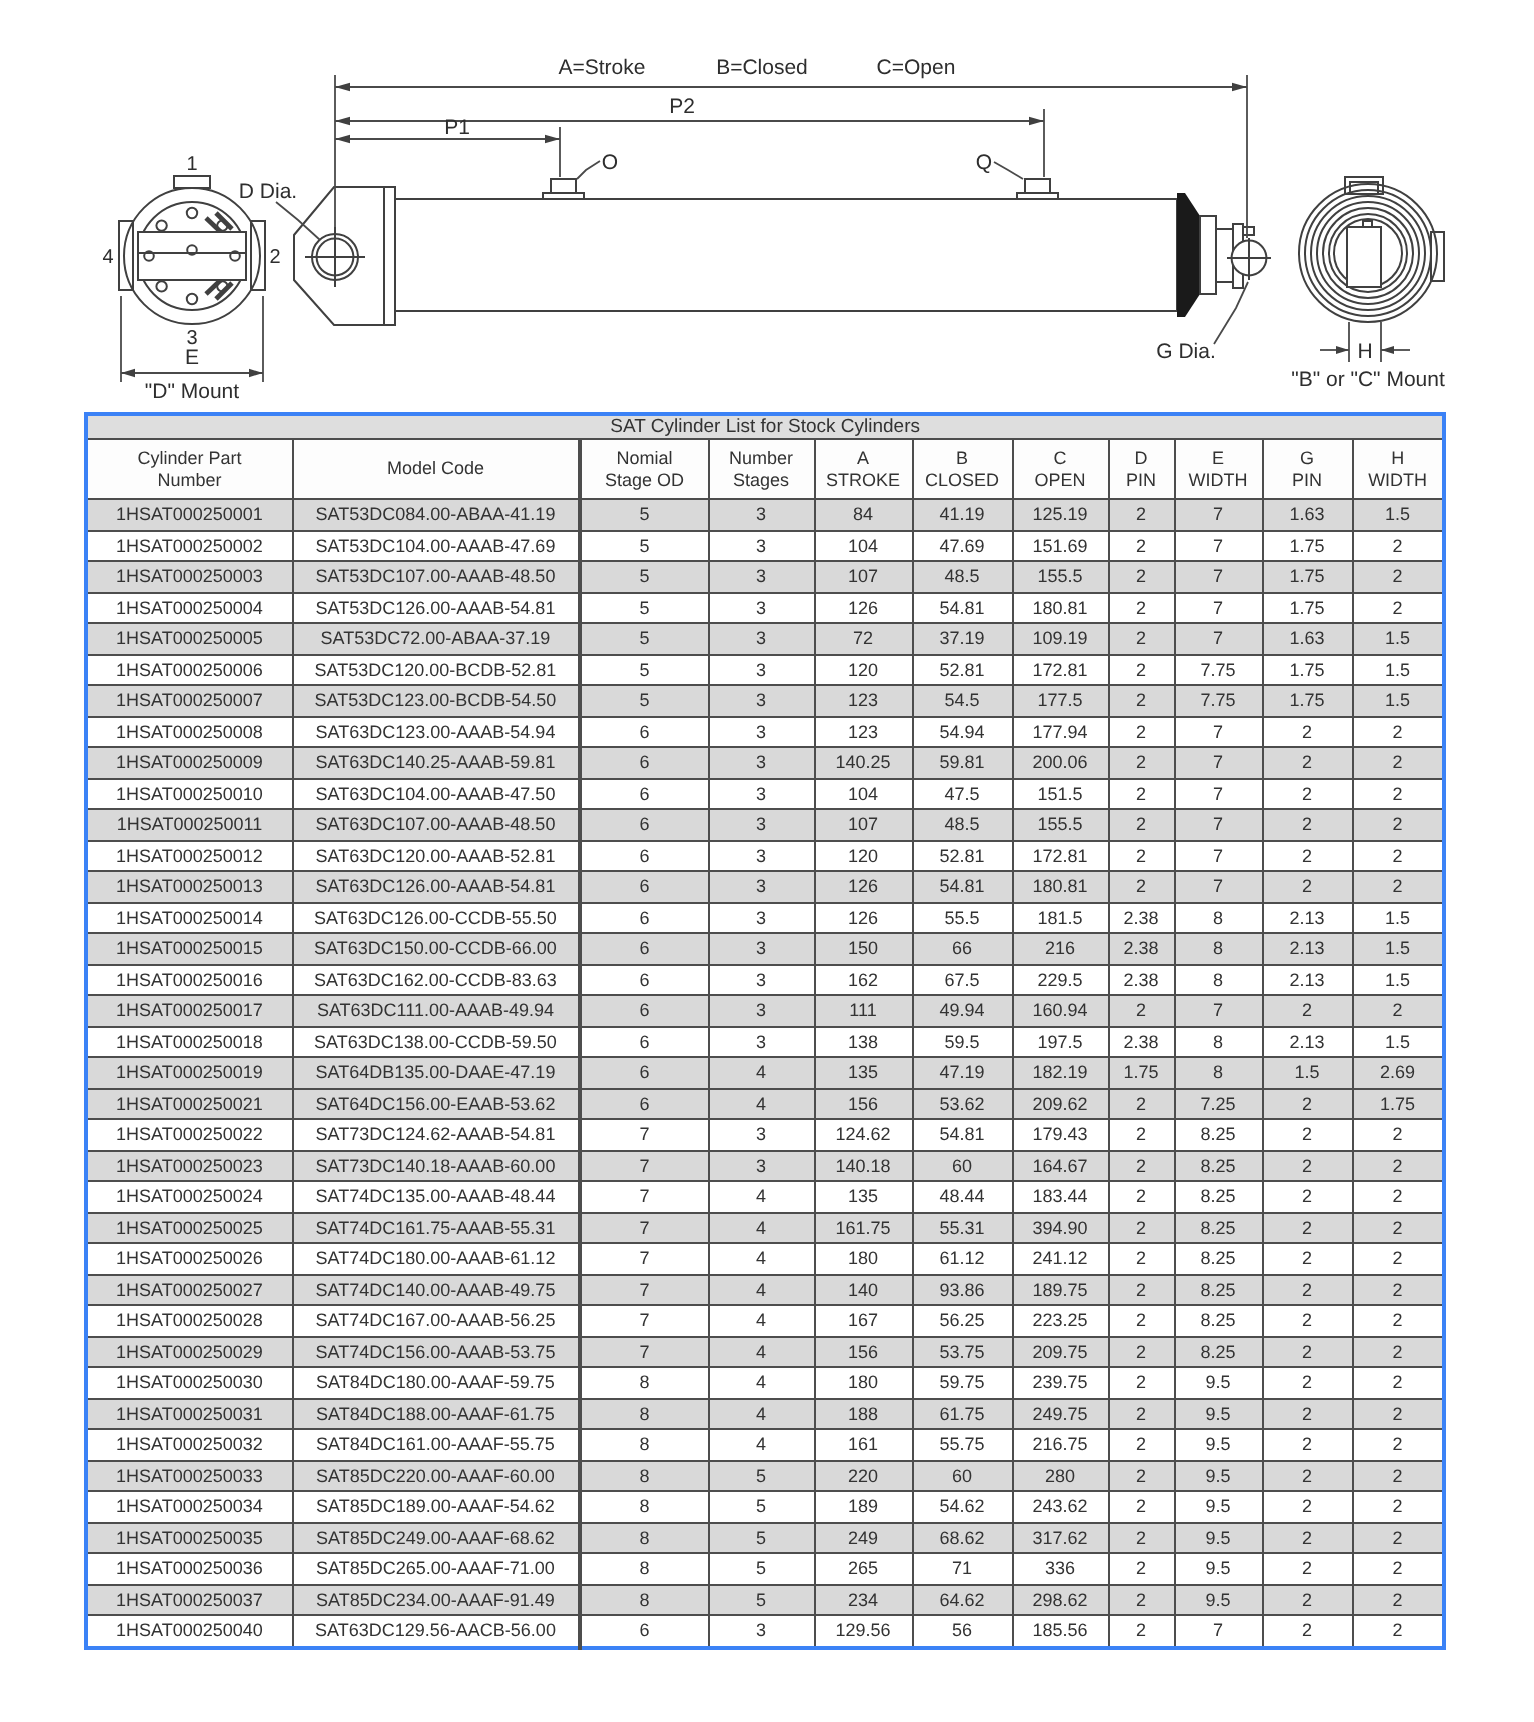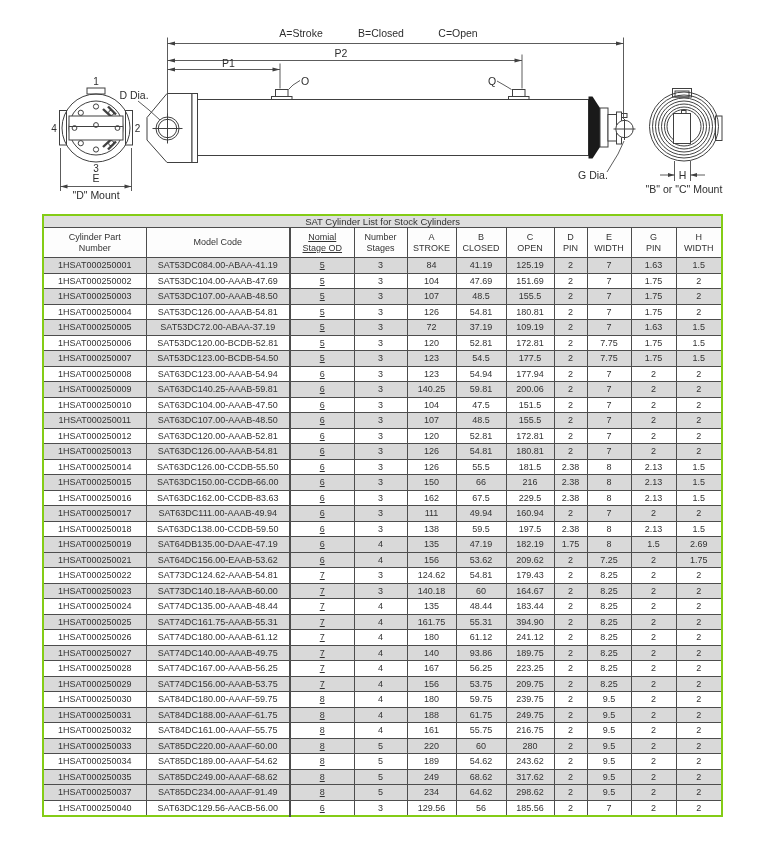--- a/index.html
+++ b/index.html
@@ -11,37 +11,37 @@
     overflow:hidden;
   }
   .diagram { position:absolute; left:0; top:0; }
   .diagram text { font-family:"Liberation Sans", sans-serif; fill:#2e2e2e; }
   .dline { stroke:#404040; stroke-width:1; fill:none; }
   .dthin { stroke:#4a4a4a; stroke-width:0.9; fill:none; }
   .wfill  { fill:#ffffff; stroke:#404040; stroke-width:1; }
   .arrow { fill:#404040; stroke:none; }
 
   .spec-table {
-    position:absolute; left:42px; top:214px;
+    position:absolute; left:42px; top:206px;
     width:679px;
     border-collapse:collapse; table-layout:fixed;
-    border:2px solid #84cc16;
+    border:2px solid #3b82f6;
   }
   .spec-table th, .spec-table td {
     border:1px solid #4d4d4d;
     text-align:center; vertical-align:middle;
     padding:0; font-size:9px; font-weight:normal;
     color:#333333; overflow:hidden; white-space:pre-line;
     line-height:1.2;
   }
   .title-row th { height:11px; background:#dedede; font-size:9.5px; }
   #header-row th { height:29px; background:#fdfdfd; }
   #table-body td { height:14.5px; background:#ffffff; }
   #table-body tr.shade td { background:#d9d9d9; }
-  #header-row th:nth-child(3), #table-body td:nth-child(3) { border-left:2.5px solid #4d4d4d;text-decoration:underline; }
+  #header-row th:nth-child(3), #table-body td:nth-child(3) { border-left:2.5px solid #4d4d4d; }
 </style>
 </head>
 <body>
 
 <svg class="diagram" width="767" height="212" viewBox="0 0 767 212">
 
   <g>
     <polygon class="wfill" points="147,117.5 167,93.5 192,93.5 192,162.5 167,162.5 147,140"></polygon>
     <rect class="wfill" x="192" y="93.5" width="5.5" height="69"></rect>
     <rect class="wfill" x="197.5" y="99.5" width="391" height="56"></rect>
@@ -650,20 +650,33 @@
         <td>8</td>
         <td>5</td>
         <td>249</td>
         <td>68.62</td>
         <td>317.62</td>
         <td>2</td>
         <td>9.5</td>
         <td>2</td>
         <td>2</td>
       </tr>
+      <tr>
+        <td>1HSAT000250036</td>
+        <td>SAT85DC265.00-AAAF-71.00</td>
+        <td>8</td>
+        <td>5</td>
+        <td>265</td>
+        <td>71</td>
+        <td>336</td>
+        <td>2</td>
+        <td>9.5</td>
+        <td>2</td>
+        <td>2</td>
+      </tr>
       <tr class="shade">
         <td>1HSAT000250037</td>
         <td>SAT85DC234.00-AAAF-91.49</td>
         <td>8</td>
         <td>5</td>
         <td>234</td>
         <td>64.62</td>
         <td>298.62</td>
         <td>2</td>
         <td>9.5</td>

